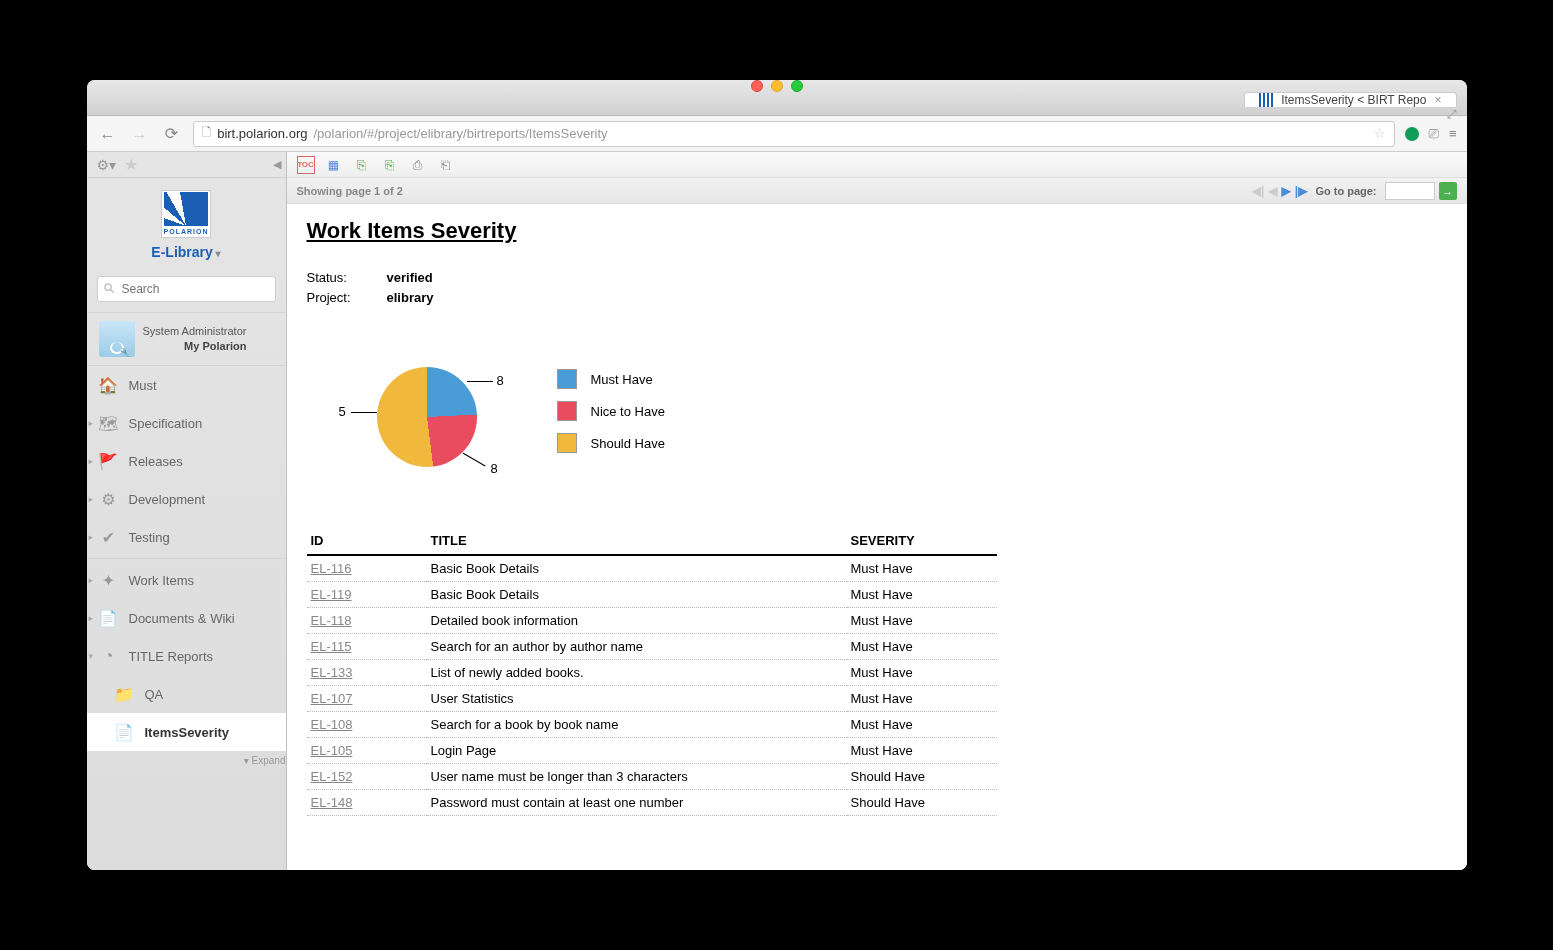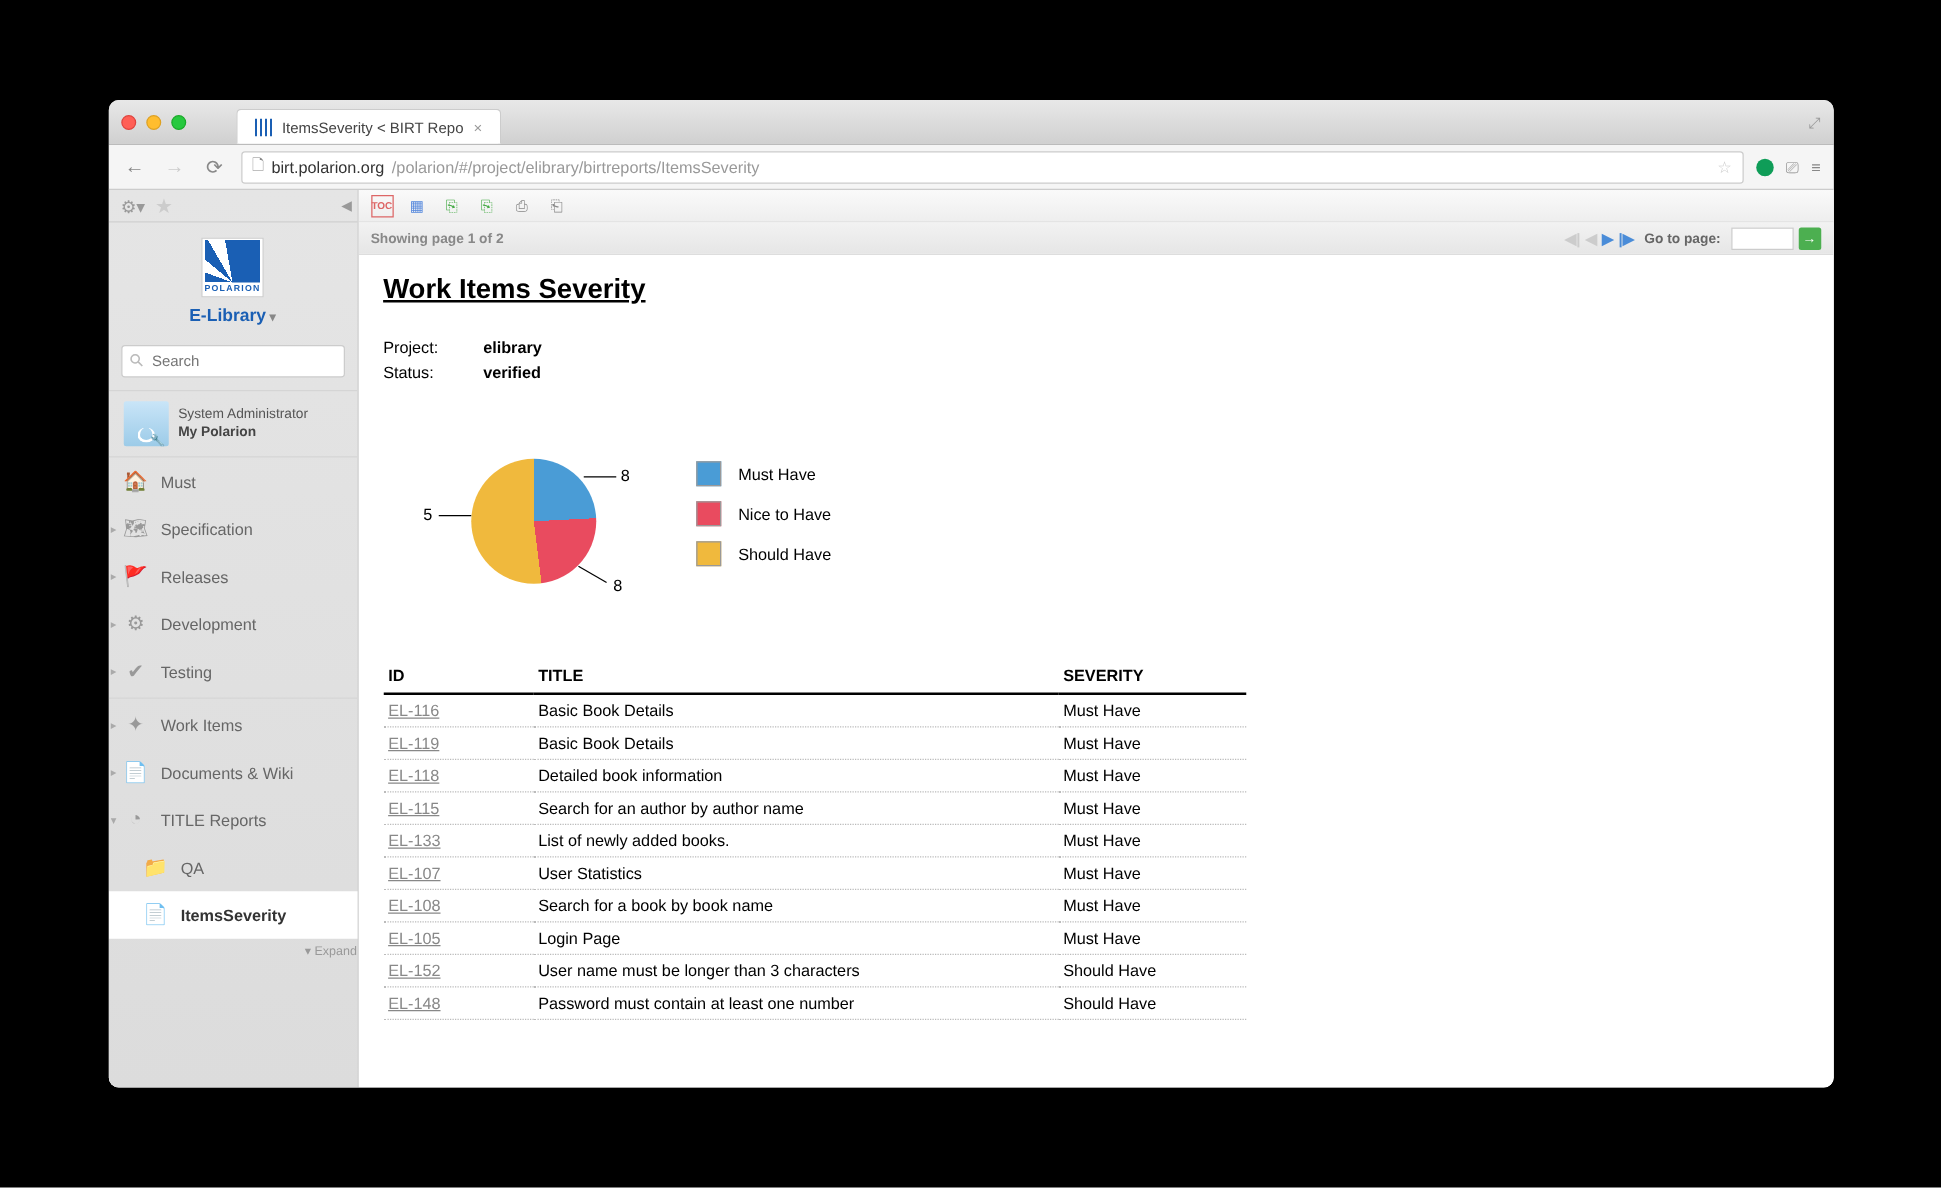--- a/index.html
+++ b/index.html
@@ -1,20 +1,20 @@
 <!DOCTYPE html>
 <html><head>
 <meta charset="utf-8">
 <style>
 * { box-sizing: border-box; margin: 0; padding: 0; }
 body { font-family: "Helvetica Neue", Arial, sans-serif; font-size: 13px; background: #000; display: flex; justify-content: center; align-items: center; height: 950px; }
 .mac-window { width: 1380px; height: 790px; background: #f0f0f0; border-radius: 8px; overflow: hidden; box-shadow: 0 20px 60px rgba(0,0,0,0.6); display: flex; flex-direction: column; }
 
 
-.mac-titlebar { height: 36px; background: linear-gradient(#e8e8e8, #d0d0d0); display: flex; align-items: center; padding: 0 10px; border-bottom: 1px solid #bbb; position: relative; }
+.mac-titlebar { height: 36px; background: linear-gradient(#e8e8e8, #d0d0d0); display: flex; align-items: center; padding: 0 10px; border-bottom: 1px solid #bbb; position: relative; flex-direction: column; }
 .mac-buttons { display: flex; gap: 8px; }
 .mac-btn { width: 12px; height: 12px; border-radius: 50%; }
 .mac-close { background: #ff5f56; border: 1px solid #e0443e; }
 .mac-min { background: #ffbd2e; border: 1px solid #dea123; }
 .mac-max { background: #27c93f; border: 1px solid #1aab29; }
 .browser-tab { margin-left: 40px; background: #fff; height: 28px; padding: 0 14px; border-radius: 4px 4px 0 0; display: flex; align-items: center; gap: 8px; font-size: 12px; color: #444; border: 1px solid #ccc; border-bottom: none; align-self: flex-end; }
 .favicon { width: 14px; height: 14px; background: repeating-linear-gradient(90deg,#1a5fb4,#1a5fb4 2px,#fff 2px,#fff 4px); }
 .tab-close { color: #999; }
 .mac-expand { margin-left: auto; color: #999; font-size: 12px; }
 
@@ -41,21 +41,21 @@
 .logo-area { text-align: center; padding: 12px 0 6px; }
 .logo { width: 50px; height: 48px; margin: 0 auto; background: #fff; border: 1px solid #ccc; display: flex; flex-direction: column; justify-content: flex-end; align-items: center; }
 .logo-rays { width: 44px; height: 34px; background: conic-gradient(from 180deg at 50% 100%, #fff 0deg 10deg, #1a5fb4 10deg 30deg, #fff 30deg 50deg, #1a5fb4 50deg 70deg, #fff 70deg 90deg, #1a5fb4 90deg 110deg, #fff 110deg 130deg, #1a5fb4 130deg 150deg, #fff 150deg 170deg, #1a5fb4 170deg 180deg); }
 .logo-text { font-size: 7px; color: #1a5fb4; letter-spacing: 1px; font-weight: bold; padding: 2px 0; }
 .project-name { color: #1a5fb4; font-weight: bold; margin: 6px 0 10px; font-size: 14px; }
 .project-name::after { content: " ▾"; font-size: 10px; color: #888; }
 .search-box { margin: 0 10px 10px; }
 .search-box input { width: 100%; height: 26px; border: 1px solid #ccc; border-radius: 3px; padding: 0 8px 0 24px; font-size: 12px; background: #fff; color: #999; }
 .search-wrap { position: relative; }
 .search-wrap::before { content: "⚲"; position: absolute; left: 7px; top: 4px; transform: rotate(-45deg); color: #bbb; font-size: 14px; }
-.user-block { display: flex; align-items: center; gap: 8px; padding: 8px 12px; border-top: 1px solid #d5d5d5; border-bottom: 1px solid #d5d5d5; }
+.user-block { display: flex; align-items: center; gap: 8px; padding: 8px 12px; border-top: 1px solid #d5d5d5; border-bottom: 1px solid #d5d5d5; text-align: right; }
 .avatar { width: 36px; height: 36px; background: linear-gradient(#c9e5f8, #9ccbe8); border-radius: 2px; position: relative; overflow: hidden; }
 .avatar::before { content: ""; position: absolute; bottom: 3px; left: 50%; transform: translateX(-50%); width: 10px; height: 10px; border: 2px solid #fff; border-radius: 50%; border-top: none; }
 .avatar::after { content: "🔧"; position: absolute; bottom: -2px; right: 2px; font-size: 10px; }
 .user-text { font-size: 11px; line-height: 1.4; }
 .user-text strong { display: block; color: #444; }
 .nav-list { list-style: none; }
 .nav-list li { display: flex; align-items: center; gap: 10px; padding: 9px 12px; color: #666; cursor: pointer; position: relative; }
 .nav-list li .exp { position: absolute; left: 2px; color: #aaa; font-size: 9px; }
 .nav-icon { width: 20px; height: 20px; display: inline-flex; align-items: center; justify-content: center; color: #999; font-size: 16px; }
 .nav-divider { height: 0; border-top: 1px solid #d5d5d5; margin: 2px 0; }
@@ -236,26 +236,26 @@
           <span class="pg-btn">|▶</span>
           <span style="color:#666;margin:0 4px;">Go to page:</span>
           <input class="goto-input" style="">
           <span class="go-btn">→</span>
         </div>
       </div>
       <div class="report-body">
         <div class="report-title">Work Items Severity</div>
         <div class="meta">
           <div class="meta-row">
+            <span class="meta-label">Status:</span>
+            <span class="meta-value">verified</span>
+          </div>
+          <div class="meta-row">
             <span class="meta-label">Project:</span>
             <span class="meta-value">elibrary</span>
-          </div>
-          <div class="meta-row">
-            <span class="meta-label">Status:</span>
-            <span class="meta-value">verified</span>
           </div>
         </div>
 
         <div class="chart-area">
           <div class="pie-wrap">
             <div class="pie" id="pie" style="background: conic-gradient(rgb(74, 156, 214) -50deg, rgb(74, 156, 214) 87.1429deg, rgb(233, 75, 95) 87.1429deg, rgb(233, 75, 95) 172.857deg, rgb(240, 185, 61) 172.857deg, rgb(240, 185, 61) 310deg);"></div>
             <div class="pie-line" style="width:26px;top:34px;left:110px;"></div>
             <span class="pie-label" style="top:26px;left:140px;">8</span>
             <div class="pie-line" style="width:26px;top:65px;left:-6px;"></div>
             <span class="pie-label" style="top:57px;left:-18px;">5</span>

